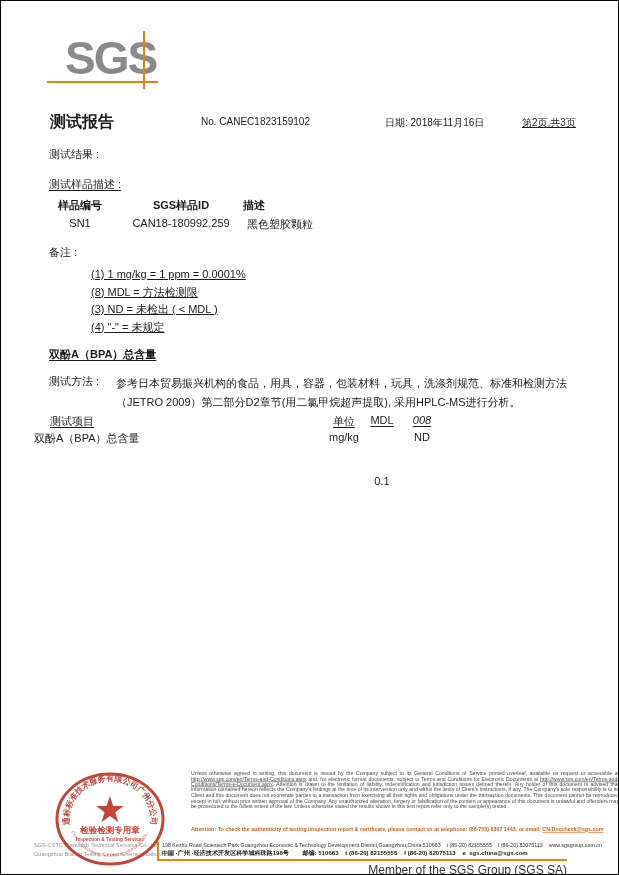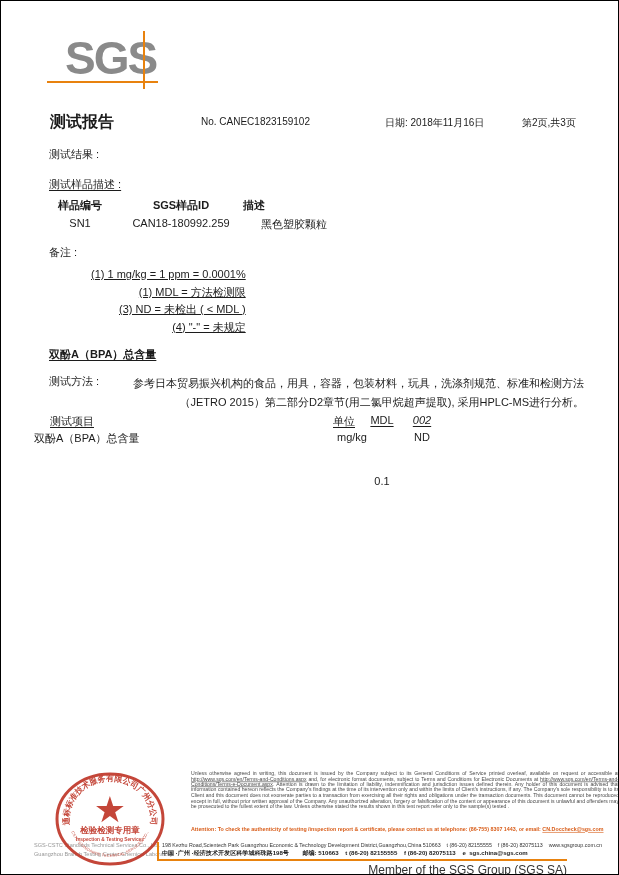--- a/index.html
+++ b/index.html
@@ -3,21 +3,21 @@
 <meta charset="utf-8">
 <style>
   html,body{margin:0;padding:0;background:#fff;}
   body{font-family:"Liberation Sans","DejaVu Sans",sans-serif;color:#222;}
   .page{position:relative;width:619px;height:875px;background:#fff;border:1px solid #000000;box-sizing:border-box;overflow:hidden;}
   .abs{position:absolute;}
   .logo-text{font-weight:700;font-size:46px;line-height:46px;color:#8a8a8a;letter-spacing:-2px;}
   .oline{background:#e8820e;}
   .doc-title{font-size:16px;font-weight:700;color:#1c1c1c;}
   .meta{font-size:10px;color:#1c1c1c;}
-  .body-txt{font-size:11px;color:#1c1c1c;text-align:right;}
+  .body-txt{font-size:11px;color:#1c1c1c;}
   .u{text-decoration:underline;text-underline-offset:2px;}
   .bold{font-weight:700;}
   .ital{font-style:italic;}
   .cell{position:absolute;text-align:center;}
   .note-list div{line-height:17.5px;}
   .method{width:468px;line-height:19px;}
   .scale62{transform:scale(0.62);transform-origin:0 0;width:161.3%;}
   .disc{font-size:8.3px;line-height:8.7px;color:#4a4a4a;text-align:justify;}
   .disc .lnk{text-decoration:underline;}
   .attn{font-size:8.6px;line-height:9.6px;color:#d85c18;font-weight:700;}
@@ -32,58 +32,58 @@
 
 <div class="page">
 
   <div class="abs logo-text" style="left:64px;top:34px;">SGS</div>
   <div class="abs oline" style="left:46px;top:80px;width:111px;height:2px;"></div>
   <div class="abs oline" style="left:142px;top:30px;width:2px;height:58px;"></div>
 
   <div class="abs doc-title" style="left:49px;top:111px;">测试报告</div>
   <div class="abs meta" style="left:200px;top:115px;">No. CANEC1823159102</div>
   <div class="abs meta" style="left:378px;top:115px;margin-left:6px;">日期: 2018年11月16日</div>
-  <div class="abs meta" style="left:521px;top:115px;">第2页,共3页</div>
+  <div class="abs meta" style="left:521px;top:115px;text-decoration:underline;">第2页,共3页</div>
 
   <div class="abs body-txt" style="left:48px;top:146px;">测试结果 :</div>
 
   <div class="abs body-txt u" style="left:48px;top:176px;">测试样品描述 :</div>
 
   <div class="abs" style="left:0;top:197px;width:619px;height:16px;">
     <span class="cell body-txt bold" style="left:43px;width:72px;">样品编号</span>
     <span class="cell body-txt bold" style="left:112px;width:136px;">SGS样品ID</span>
     <span class="cell body-txt bold" style="left:242px;width:120px;text-align:left;">描述</span>
   </div>
   <div class="abs" style="left:0;top:216px;width:619px;height:16px;">
     <span class="cell body-txt" style="left:43px;width:72px;">SN1</span>
     <span class="cell body-txt" style="left:112px;width:136px;">CAN18-180992.259</span>
-    <span class="cell body-txt" style="left:260px;width:140px;text-align:left;">黑色塑胶颗粒</span>
+    <span class="cell body-txt" style="left:246px;width:140px;text-align:left;">黑色塑胶颗粒</span>
   </div>
 
   <div class="abs body-txt" style="left:48px;top:244px;">备注 :</div>
   <div class="abs body-txt note-list" style="left:90px;top:265px;text-decoration:underline;">
     <div>(1) 1 mg/kg = 1 ppm = 0.0001%</div>
-    <div>(1) MDL = 方法检测限</div>
+    <div>(8) MDL = 方法检测限</div>
     <div>(3) ND = 未检出 ( &lt; MDL )</div>
     <div>(4) "-" = 未规定</div>
   </div>
 
   <div class="abs body-txt bold u" style="left:48px;top:346px;">双酚A（BPA）总含量</div>
   <div class="abs body-txt" style="left:48px;top:373px;">测试方法 :</div>
-  <div class="abs body-txt method" style="left:115px;top:373px;">参考日本贸易振兴机构的食品，用具，容器，包装材料，玩具，洗涤剂规范、标准和检测方法（JETRO 2015）第二部分D2章节(用二氯甲烷超声提取), 采用HPLC-MS进行分析。</div>
+  <div class="abs body-txt method" style="left:115px;top:373px;">参考日本贸易振兴机构的食品，用具，容器，包装材料，玩具，洗涤剂规范、标准和检测方法（JETRO 2009）第二部分D2章节(用二氯甲烷超声提取), 采用HPLC-MS进行分析。</div>
 
   <div class="abs" style="left:0;top:413px;width:604px;height:15px;">
     <span class="cell body-txt u" style="left:49px;width:120px;text-align:left;">测试项目</span>
     <span class="cell body-txt u" style="left:324px;width:38px;">单位</span>
     <span class="cell body-txt u" style="left:362px;width:38px;">MDL</span>
-    <span class="cell body-txt u ital" style="left:400px;width:42px;">002</span>
+    <span class="cell body-txt u ital" style="left:400px;width:42px;">008</span>
   </div>
   <div class="abs" style="left:0;top:430px;width:619px;height:15px;">
     <span class="cell body-txt" style="left:33px;width:200px;text-align:left;">双酚A（BPA）总含量</span>
-    <span class="cell body-txt" style="left:332px;width:38px;text-align:center;">mg/kg</span>
+    <span class="cell body-txt" style="left:324px;width:38px;text-align:center;">mg/kg</span>
     <span class="cell body-txt" style="left:362px;width:38px;margin-top:44px;">0.1</span>
     <span class="cell body-txt" style="left:400px;width:42px;">ND</span>
   </div>
 
   <div class="abs" style="left:33px;top:840px;width:160px;height:24px;overflow:visible;">
     <div class="scale62 colines">
       <div>SGS-CSTC Standards Technical Services Co., Ltd.</div>
       <div>Guangzhou Branch Testing Center Chemical Laboratory.</div>
     </div>
   </div>

